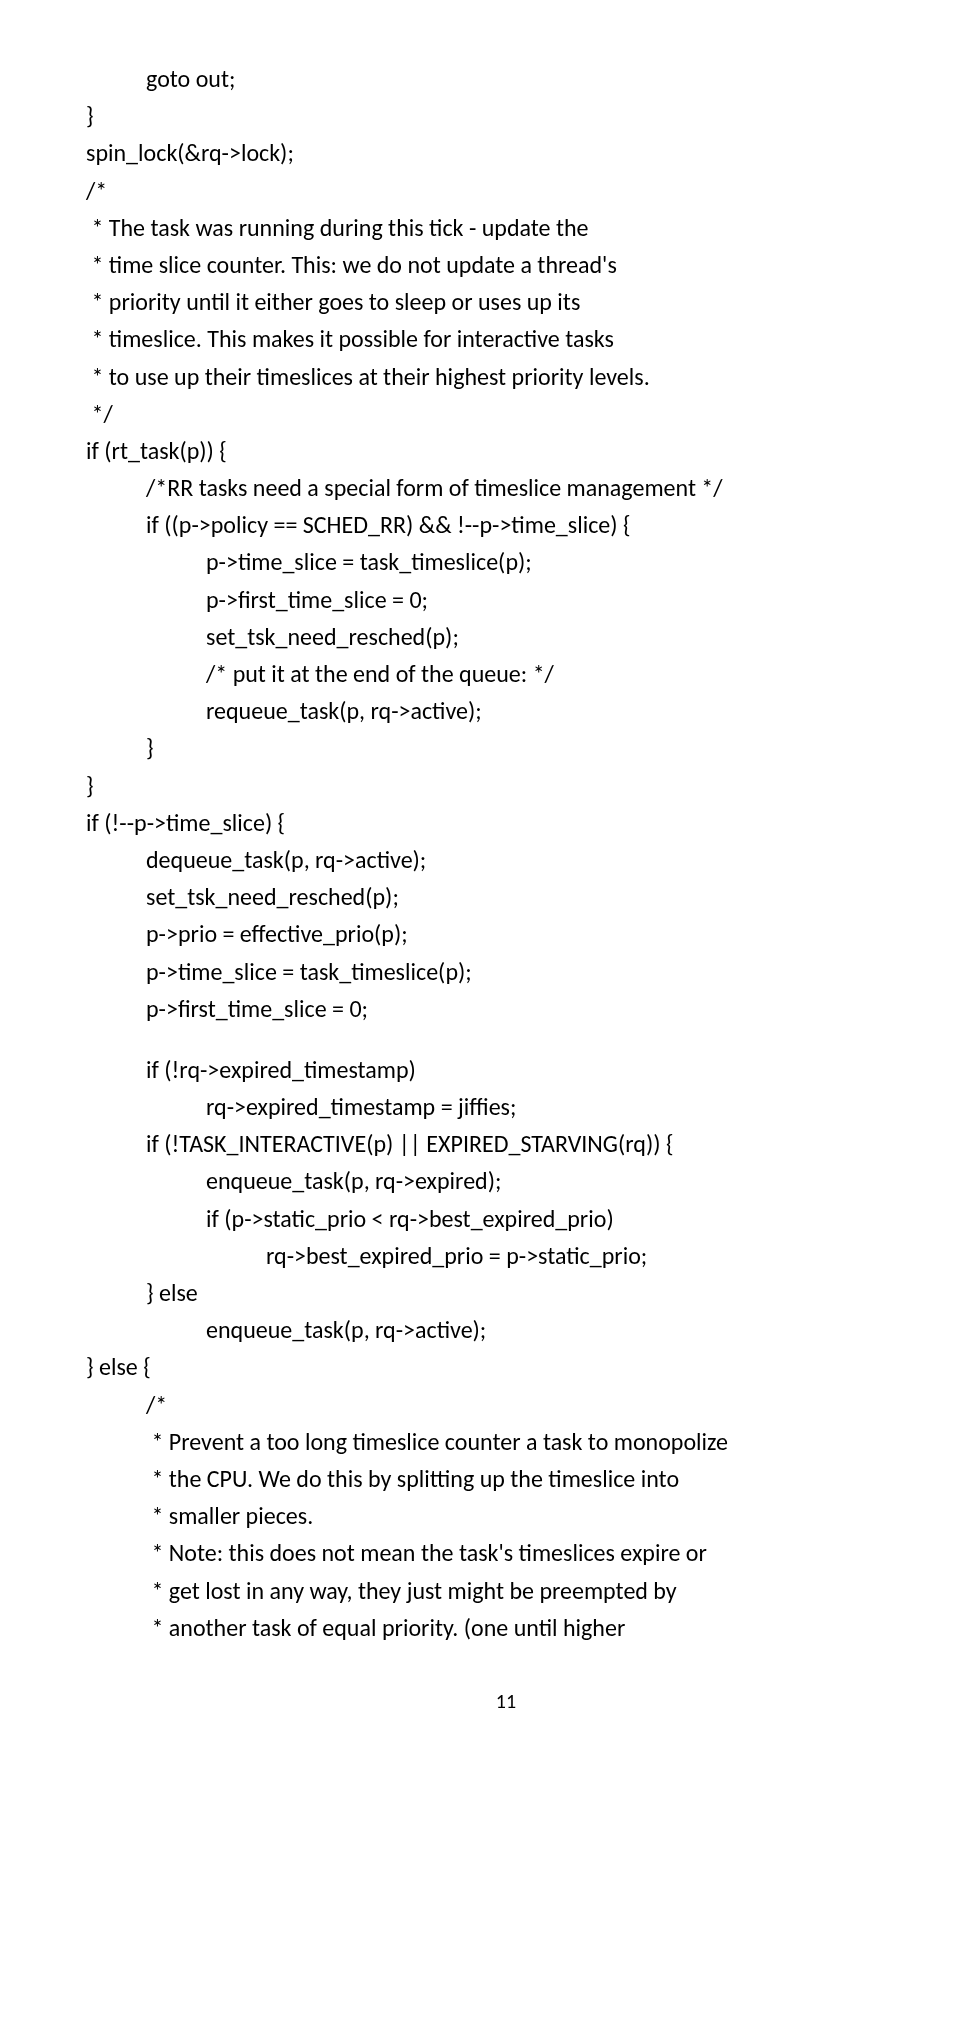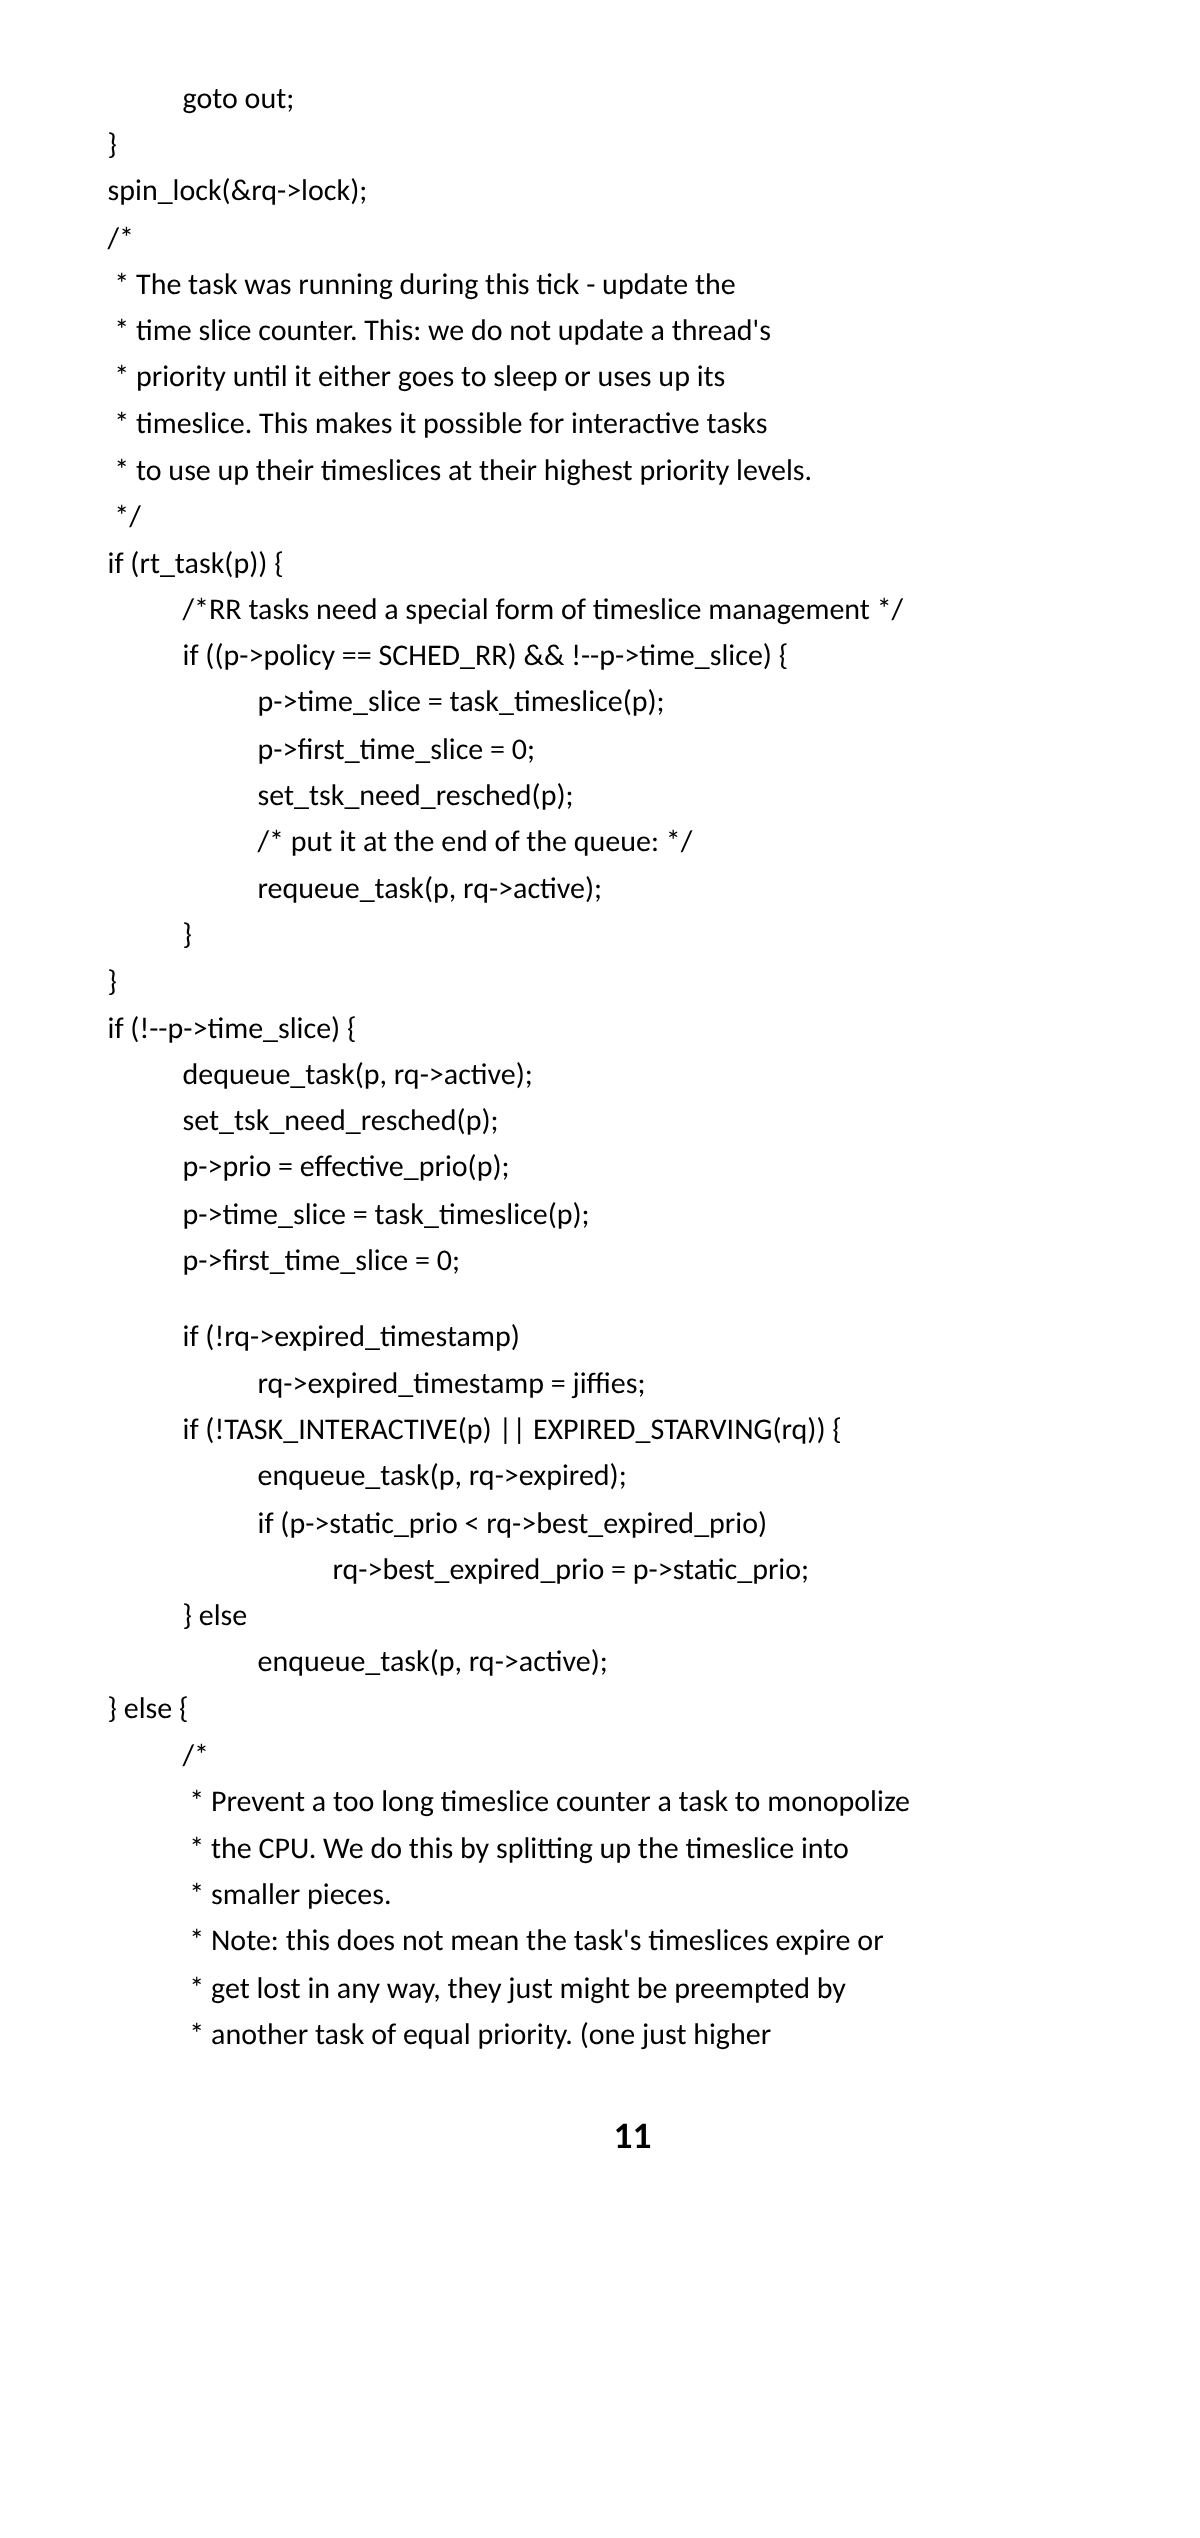--- a/index.html
+++ b/index.html
@@ -24,23 +24,22 @@
   .i3 { padding-left: 180px; }
   .blank { height: 24px; }
   .goto-row {
     display: flex;
     white-space: pre;
   }
   .goto-left { padding-left: 60px; width: 380px; flex: 0 0 auto; }
   .goto-right { flex: 1; }
   .pagenum {
     text-align: center;
-    font-size: 30px;
+    font-size: 20px;
     margin-top: 40px;
-    font-weight: bold;
   }
 </style>
 </head>
 <body>
 
 <div class="page">
   <div class="line i1">goto out;</div>
   <div class="line">}</div>
   <div class="line">spin_lock(&amp;rq-&gt;lock);</div>
   <div class="line">/*</div>
@@ -75,16 +74,16 @@
   <div class="line i3">rq-&gt;best_expired_prio = p-&gt;static_prio;</div>
   <div class="line i1">} else</div>
   <div class="line i2">enqueue_task(p, rq-&gt;active);</div>
   <div class="line">} else {</div>
   <div class="line i1">/*</div>
   <div class="line i1"> * Prevent a too long timeslice counter a task to monopolize</div>
   <div class="line i1"> * the CPU. We do this by splitting up the timeslice into</div>
   <div class="line i1"> * smaller pieces.</div>
   <div class="line i1"> * Note: this does not mean the task's timeslices expire or</div>
   <div class="line i1"> * get lost in any way, they just might be preempted by</div>
-  <div class="line i1"> * another task of equal priority. (one just higher</div>
+  <div class="line i1"> * another task of equal priority. (one until higher</div>
 
   <div class="pagenum">11</div>
 </div>
 
 </body></html>

